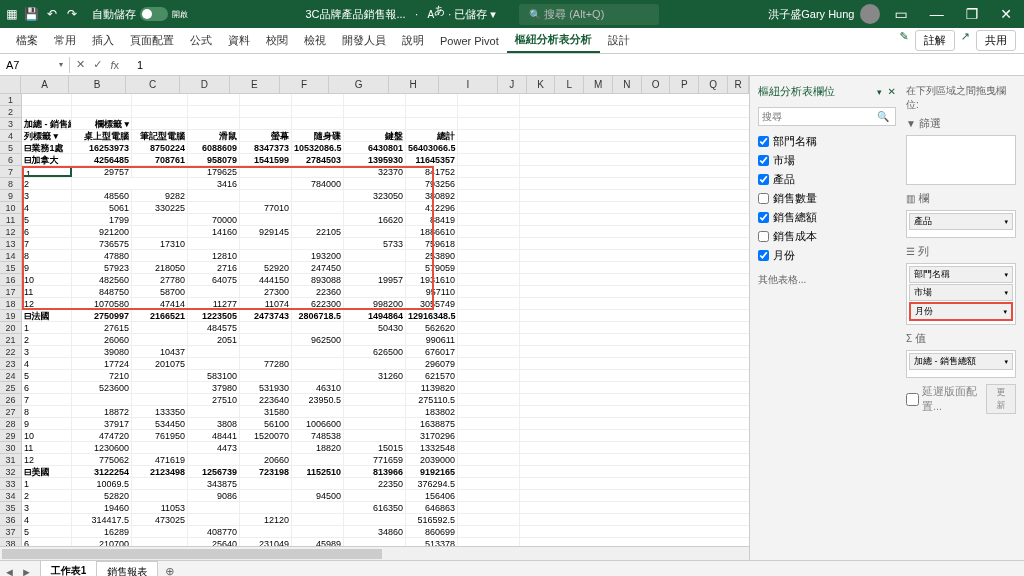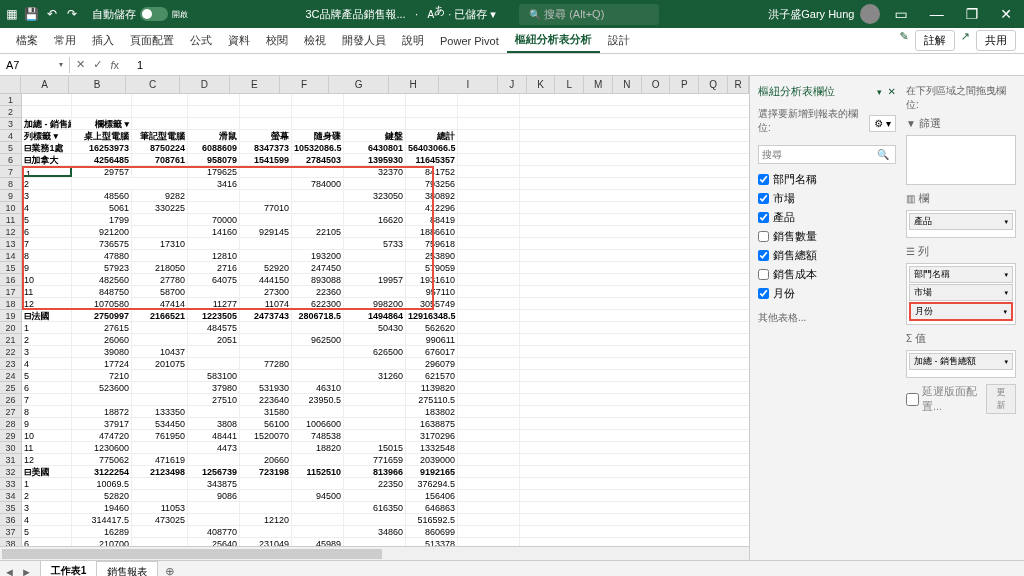--- a/index.html
+++ b/index.html
@@ -634,24 +634,20 @@
 
   <div class="pane">
     <div class="pane-left">
       <div class="pane-title">
         <span>樞紐分析表欄位</span>
         <span style="display:flex;gap:6px;align-items:center">
           <span style="font-size:9px">▾</span>
           <span style="font-size:10px">✕</span>
         </span>
       </div>
-      <div style="display:flex;align-items:center;gap:4px;margin-bottom:6px">
-        <div class="pane-sub" style="flex:1">選擇要新增到報表的欄位:</div>
-        <span class="gear">⚙ ▾</span>
-      </div>
       <div style="position:relative">
         <input class="pane-search" placeholder="搜尋" style="">
         <span style="position:absolute;right:6px;top:4px;font-size:10px;color:#666">🔍</span>
       </div>
       <div class="field-list" id="fieldlist">
           <label class="fld">
             <input type="checkbox" checked="" style="">
             <span>部門名稱</span>
           </label>
           <label class="fld">

